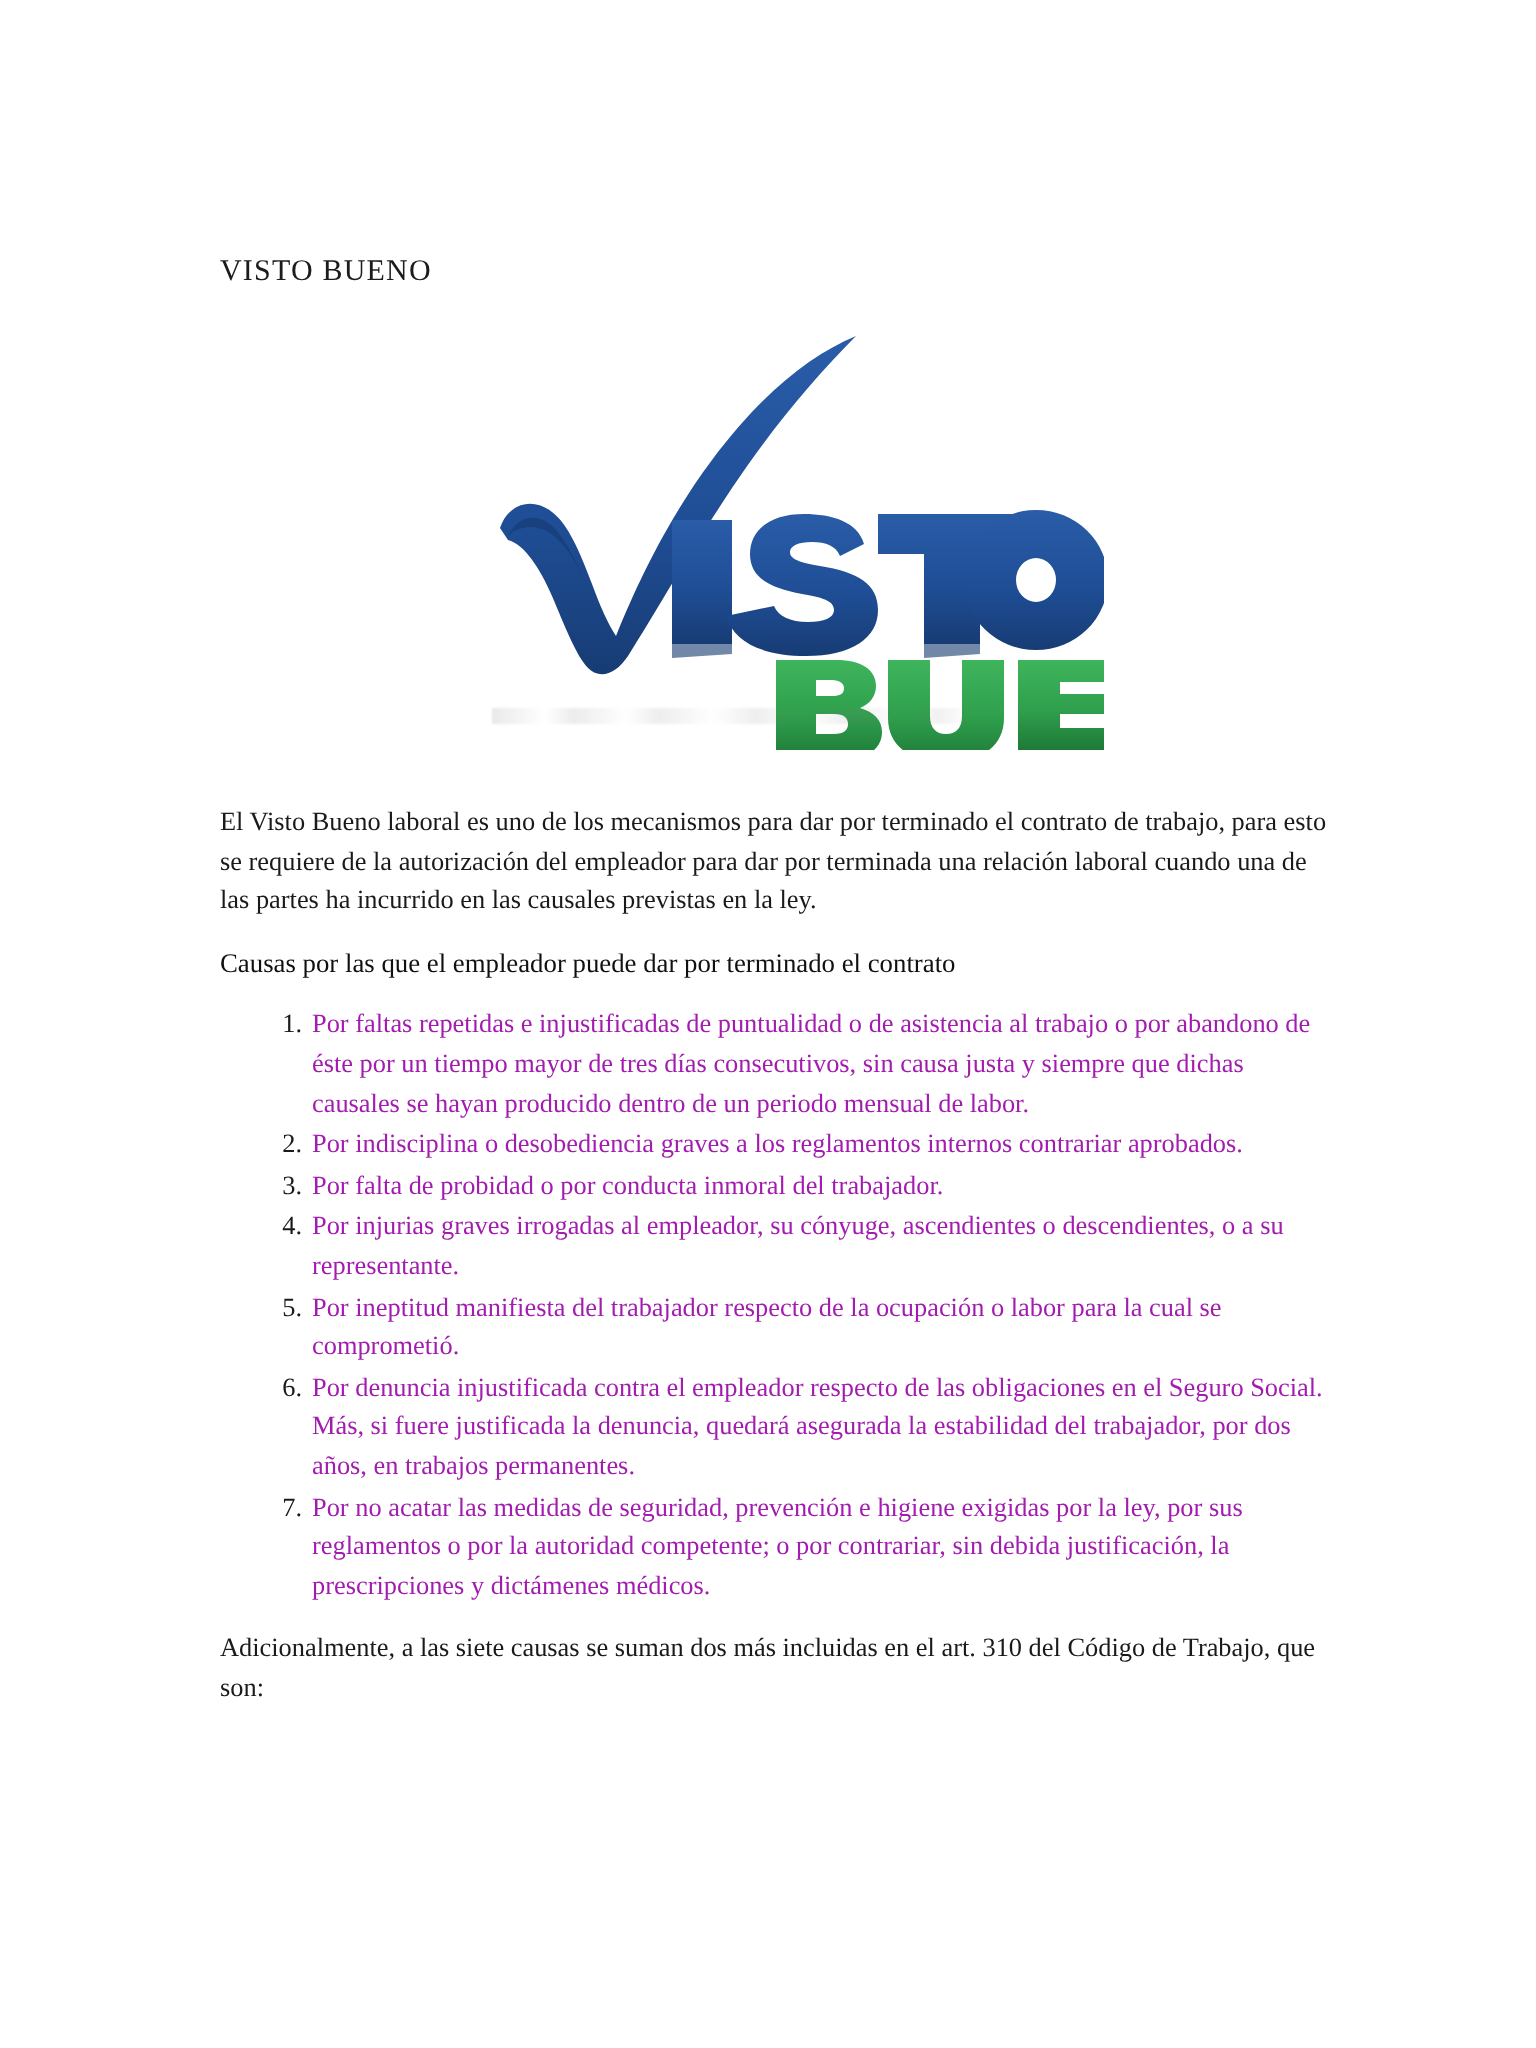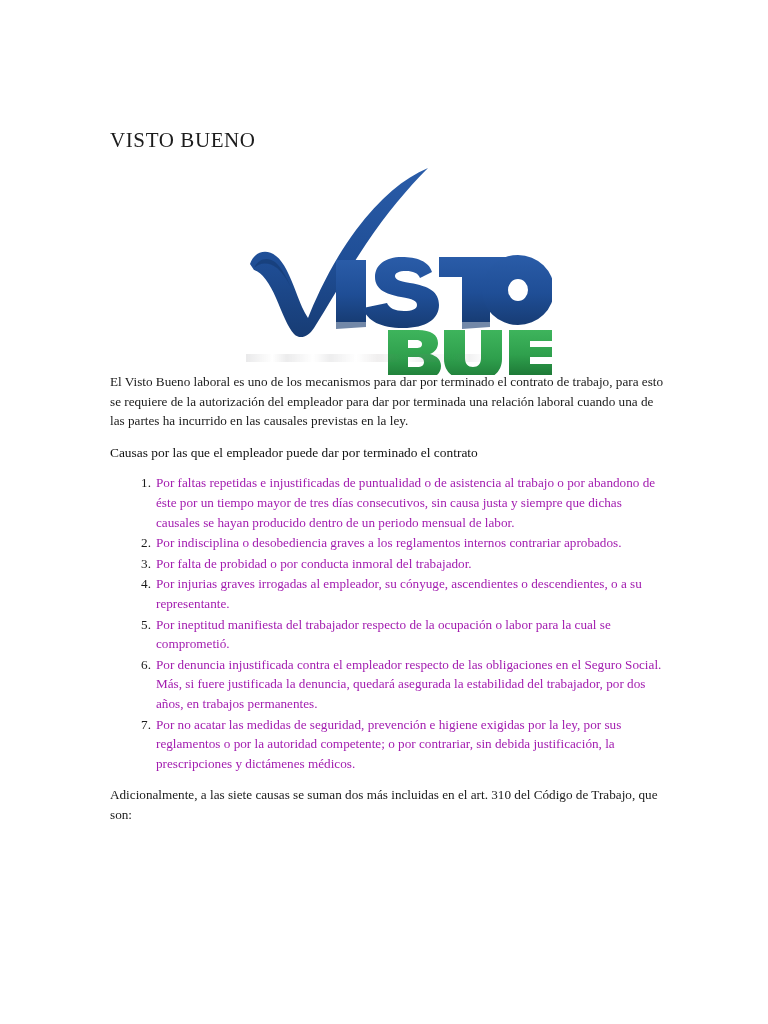--- a/index.html
+++ b/index.html
@@ -16,21 +16,21 @@
     width: 768px;
     height: 1024px;
     background: #ffffff;
     overflow: hidden;
     box-sizing: border-box;
   }
   .doc-title {
     position: absolute;
     left: 110px;
     top: 128px;
-    font-size: 21px;
+    font-size: 15px;
     letter-spacing: 0.6px;
     color: #1c1c1c;
     white-space: nowrap;
   }
 
   
   .logo-block {
     position: absolute;
     left: 232px;
     top: 160px;
@@ -58,21 +58,21 @@
         rgba(130,120,120,0.12) 55%, rgba(255,255,255,0) 66%,
         rgba(120,120,125,0.12) 74%, rgba(255,255,255,0) 86%,
         rgba(120,120,125,0.10) 93%, rgba(255,255,255,0) 100%);
     filter: blur(0.6px);
   }
 
   
   .body-col {
     position: absolute;
     left: 110px;
-    top: 372px;
+    top: 401px;
     width: 556px;
   }
   .para {
     font-size: 13.2px;
     line-height: 19.6px;
     margin: 0 0 12px 0;
     text-align: left;
     color: #1a1a1a;
   }
   .para.tight {

